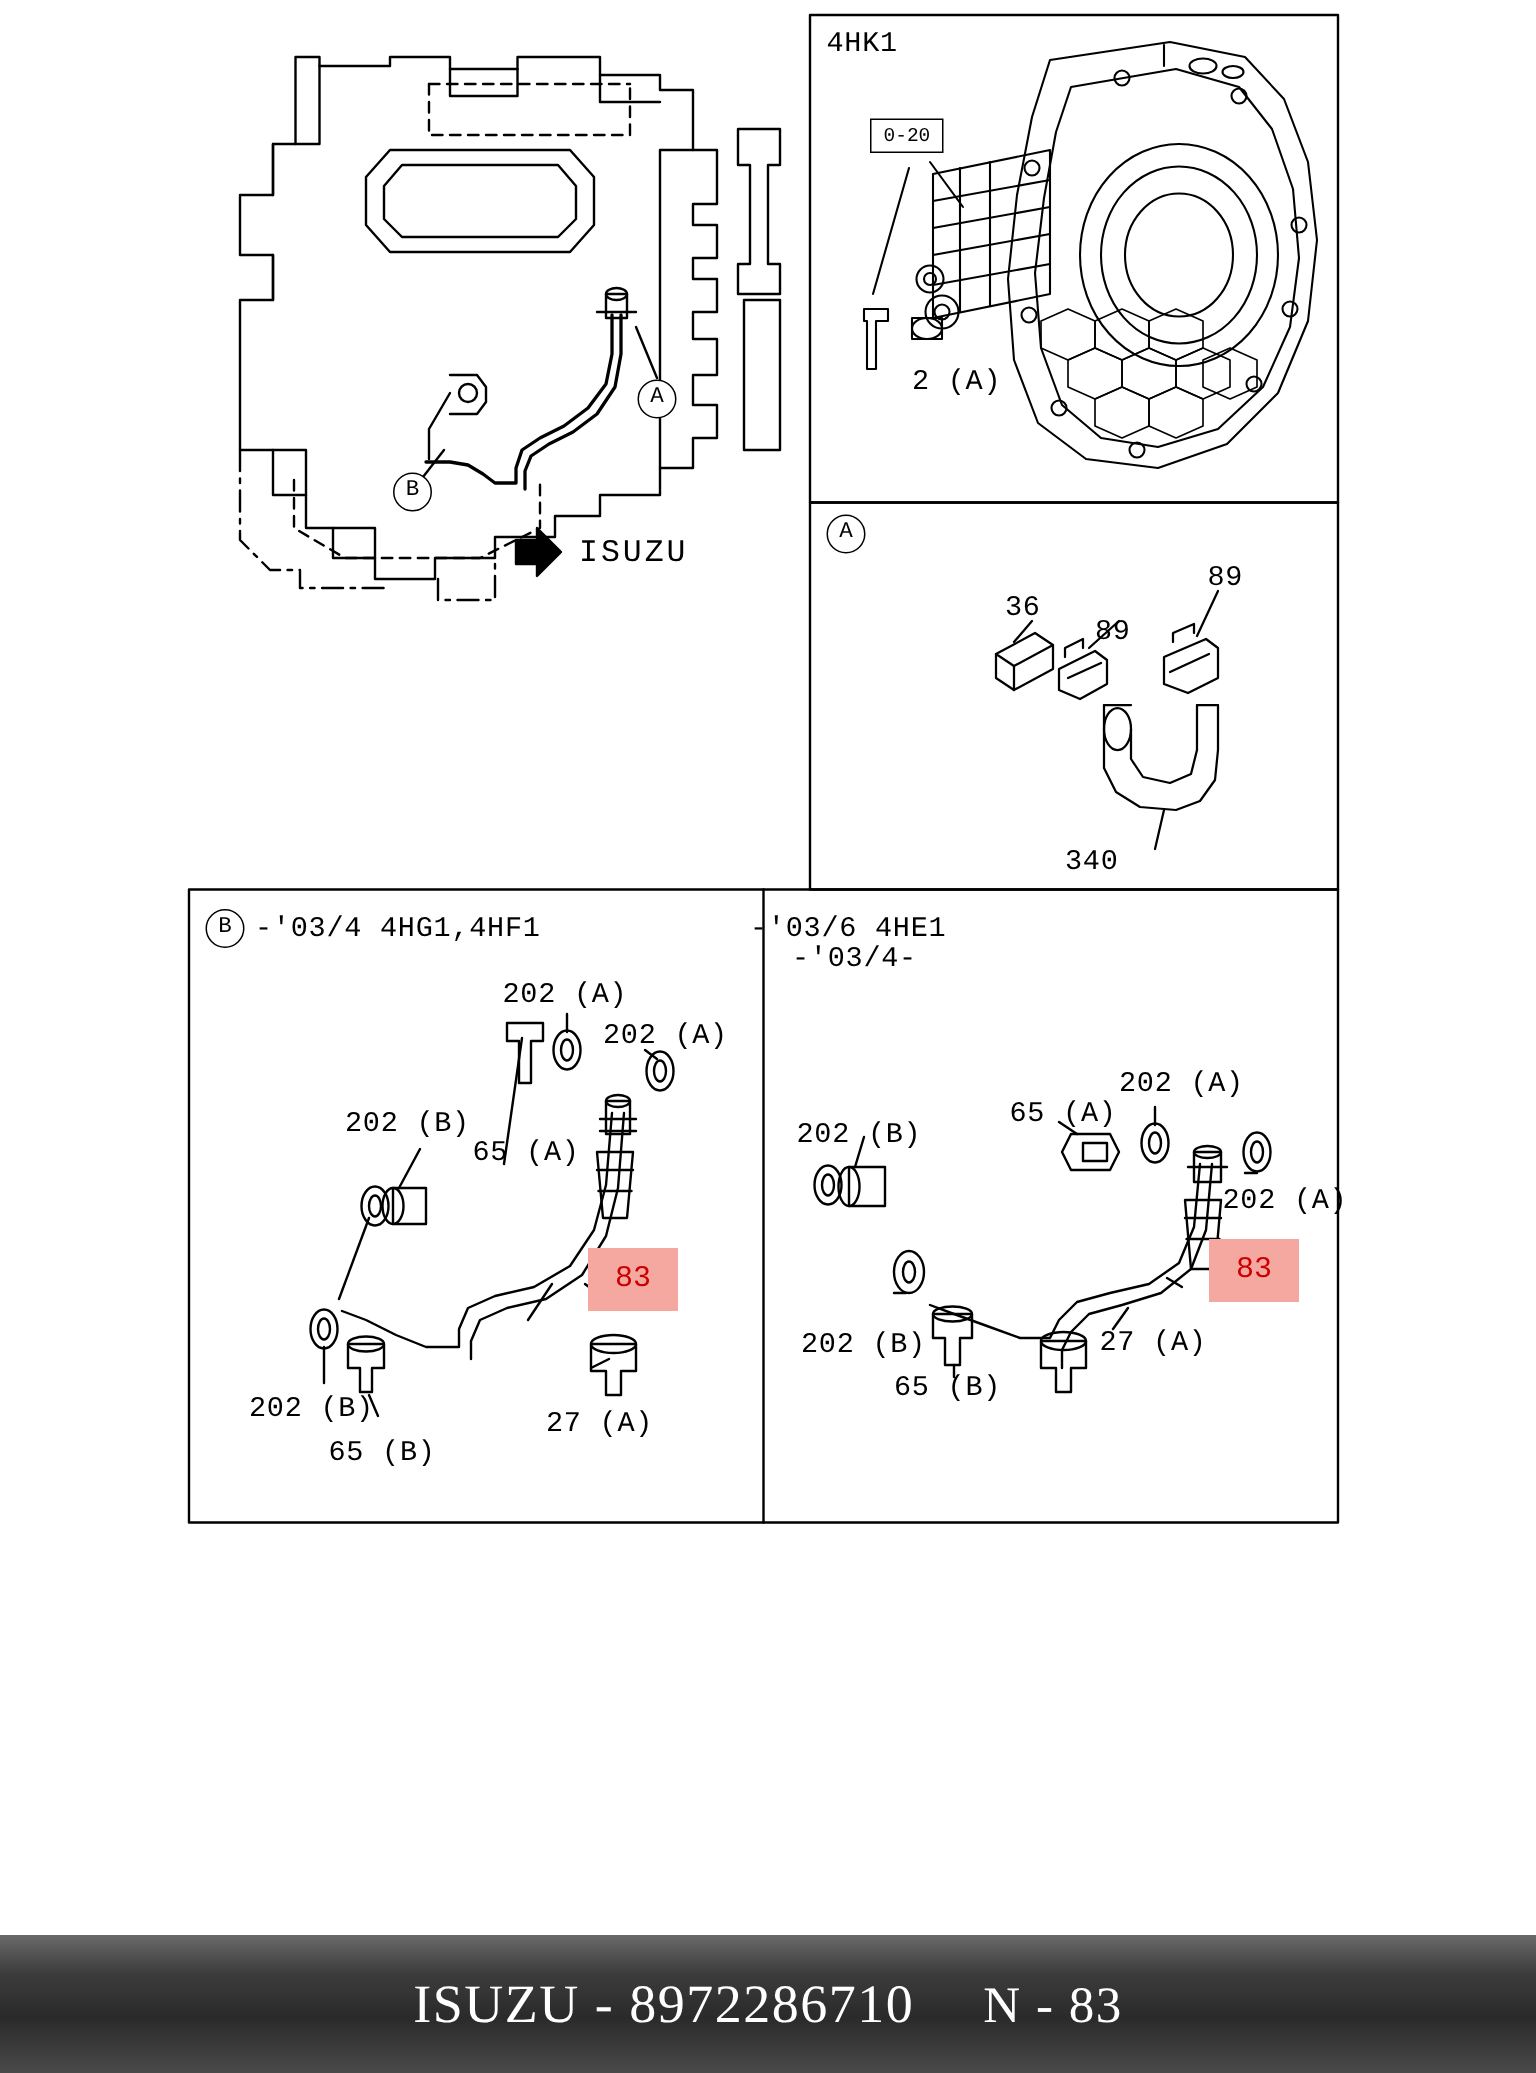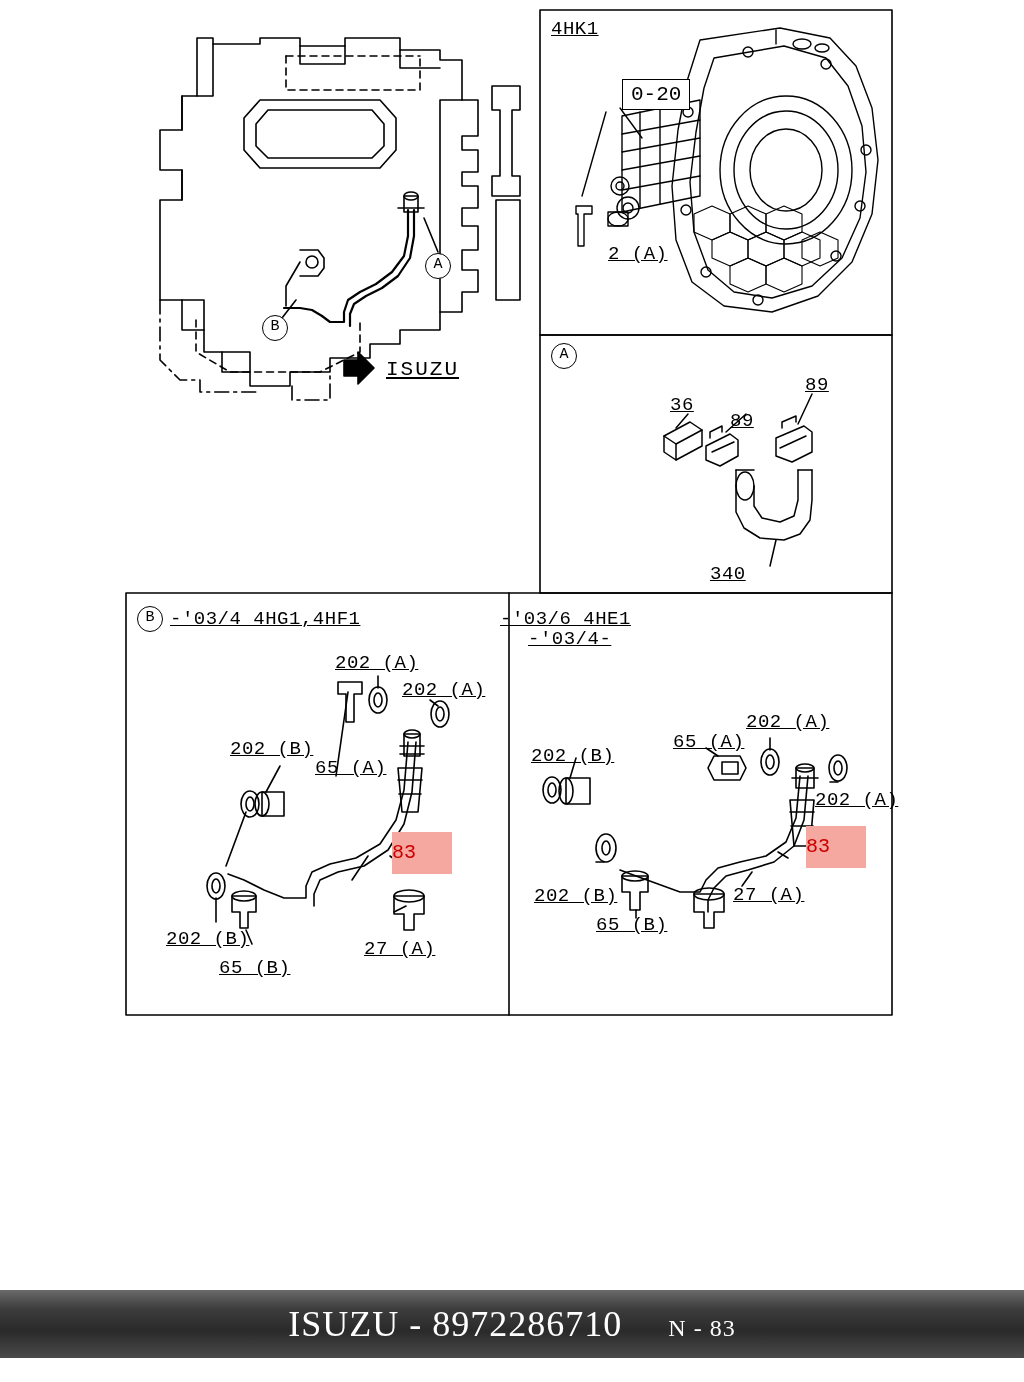--- a/index.html
+++ b/index.html
@@ -34,21 +34,20 @@
     width: 1024px;
     height: 1290px;
   }
   .lbl {
     position: absolute;
     font-family: "Liberation Mono", monospace;
     font-size: 19px;
     letter-spacing: 0.5px;
     white-space: nowrap;
     color: #000;
-    text-decoration: underline;
   }
   .lbl-front {
     font-family: "Liberation Mono", monospace;
     font-size: 21px;
     letter-spacing: 2px;
   }
   .circ {
     position: absolute;
     width: 24px;
     height: 24px;
@@ -58,62 +57,62 @@
     font-size: 15px;
     line-height: 22px;
     text-align: center;
     background: #fff;
   }
   .box-label {
     position: absolute;
     border: 1.6px solid #000;
     background: #fff;
     font-family: "Liberation Mono", monospace;
-    font-size: 21px;
+    font-size: 13px;
     padding: 3px 8px;
     white-space: nowrap;
-    margin-left: 42px;
   }
   .hl {
     position: absolute;
     background: #f4a8a0;
     border: none;
     font-family: "Liberation Mono", monospace;
     font-size: 20px;
     color: #cc0000;
+    text-align: center;
     line-height: 42px;
   }
   
   .footer {
     position: absolute;
     left: 0;
     top: 1290px;
     width: 1024px;
-    height: 68px;
+    height: 92px;
     background: linear-gradient(to bottom, #6a6a6a 0%, #3c3c3c 28%, #2a2a2a 60%, #4a4a4a 100%);
     display: flex;
     align-items: center;
     justify-content: center;
   }
   .footer-inner {
     display: flex;
     align-items: baseline;
     gap: 46px;
     color: #ffffff;
     font-family: "Liberation Serif", serif;
     font-size: 36px;
     letter-spacing: 1px;
   }
   .footer-part {
     font-family: "Liberation Serif", serif;
     font-size: 36px;
   }
   .footer-page {
     font-family: "Liberation Serif", serif;
-    font-size: 24px;
+    font-size: 34px;
   }
 </style>
 </head>
 <body>
 
 <div class="page">
 
   <div class="diagram-area">
 
     <svg class="layer" viewBox="0 0 1024 1290">

